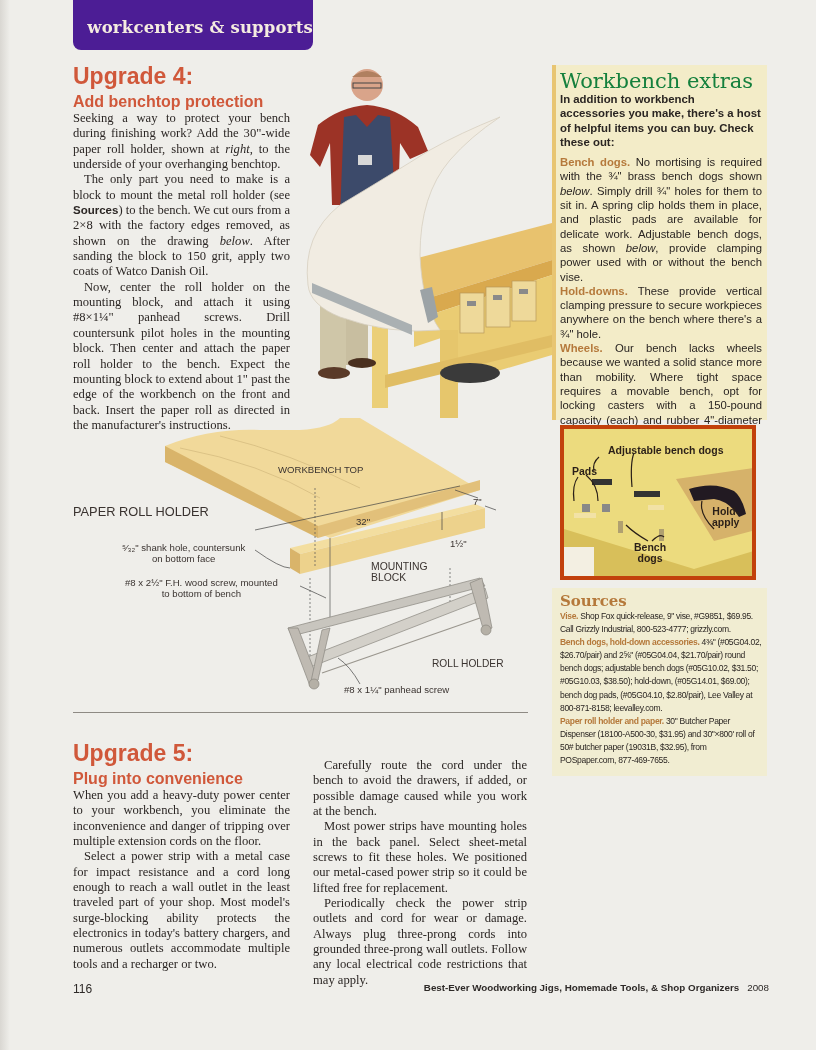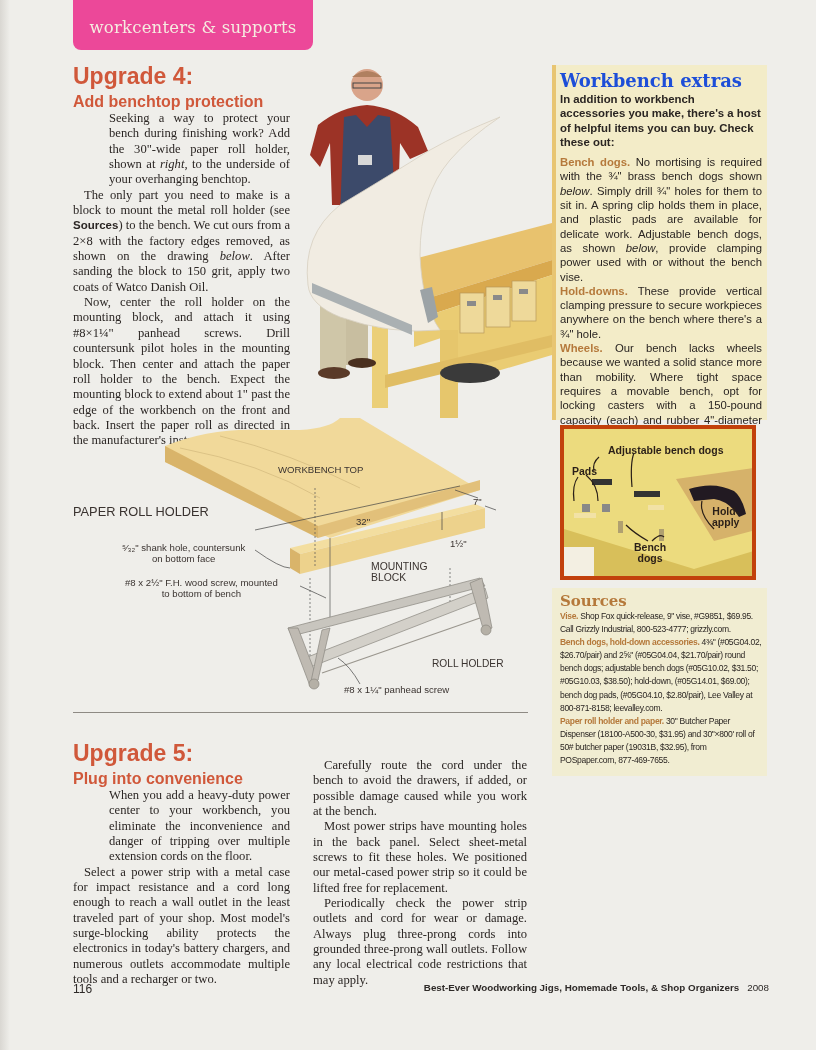--- a/index.html
+++ b/index.html
@@ -7,54 +7,54 @@
   body {
     background: #efeeea;
     position: relative;
     overflow: hidden;
     font-family: "Liberation Serif", serif;
     color: #2b2624;
   }
   .page-edge { position:absolute; left:0; top:0; width:10px; height:1050px; background:linear-gradient(to right,#d9d7d2,#efeeea); }
   .section-tab {
     position:absolute; left:73px; top:0; width:240px; height:50px;
-    background:#ec4899; border-radius:0 0 8px 8px;
-    color:#f5ece0; font-family:"DejaVu Serif", serif; font-weight:normal;
-    font-size:16.5px; text-align:center; line-height:56px; letter-spacing:0.2px;
+    background:#4c1d95; border-radius:0 0 8px 8px;
+    color:#f5ece0; font-family:"DejaVu Serif", serif; font-weight:bold;
+    font-size:16.5px; text-align:right; line-height:56px; letter-spacing:0.2px;
   }
   .col-left { position:absolute; left:73px; top:62px; width:217px; }
   .upgrade-title {
     font-family:"Liberation Sans", sans-serif; font-weight:bold; color:#d0583a;
     font-size:23px; line-height:28px;
   }
   .upgrade-sub {
     font-family:"Liberation Sans", sans-serif; font-weight:bold; color:#d0583a;
     font-size:16px; line-height:19px; margin-top:2px;
   }
   .body-text {
     font-size:12.6px; line-height:15.35px; text-align:justify; color:#2b2624;
   }
   .body-text p { text-indent:11px; }
-  .body-text p.first { text-indent:0;margin-left:36px; }
+  .body-text p.first { text-indent:0; }
   .body-text .b { font-family:"Liberation Sans", sans-serif; font-weight:bold; font-size:11.5px; }
   .body-text i { font-style:italic; }
 
   
   .photo { position:absolute; left:300px; top:55px; width:252px; height:365px; }
 
   
   .sidebar {
     position:absolute; left:552px; top:65px; width:215px; height:355px;
     background:#f3ecc8;
   }
   .sidebar-border { position:absolute; left:552px; top:65px; width:4px; height:355px; background:#e8c572; }
   .sb-inner { position:absolute; left:8px; top:6px; width:202px; }
   .sb-title {
-    font-family:"DejaVu Serif", serif; font-weight:bold; color:#1d4ed8;
-    font-size:18px; line-height:20px;
+    font-family:"DejaVu Serif", serif; font-weight:normal; color:#15803d;
+    font-size:21px; line-height:20px;
   }
   .sb-intro {
     font-family:"Liberation Sans", sans-serif; font-weight:bold; color:#2a2522;
     font-size:11.4px; line-height:14.3px; margin-top:1px;
   }
   .sb-text {
     font-family:"Liberation Sans", sans-serif; color:#2a2522;
     font-size:11.3px; line-height:14.3px; text-align:justify; margin-top:6px;
   }
   .sb-text p { margin:0; }

